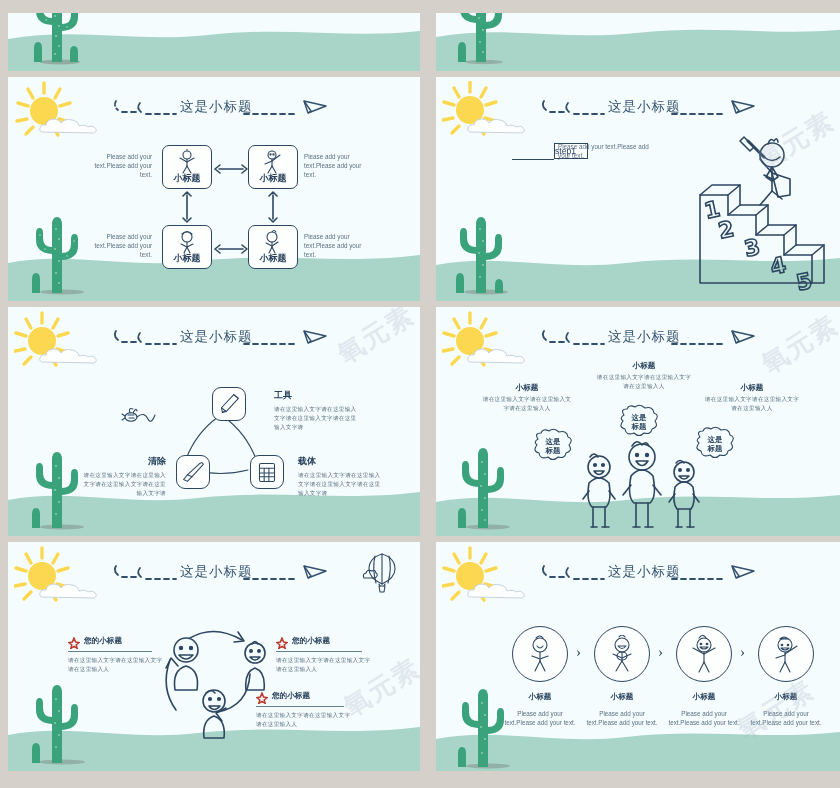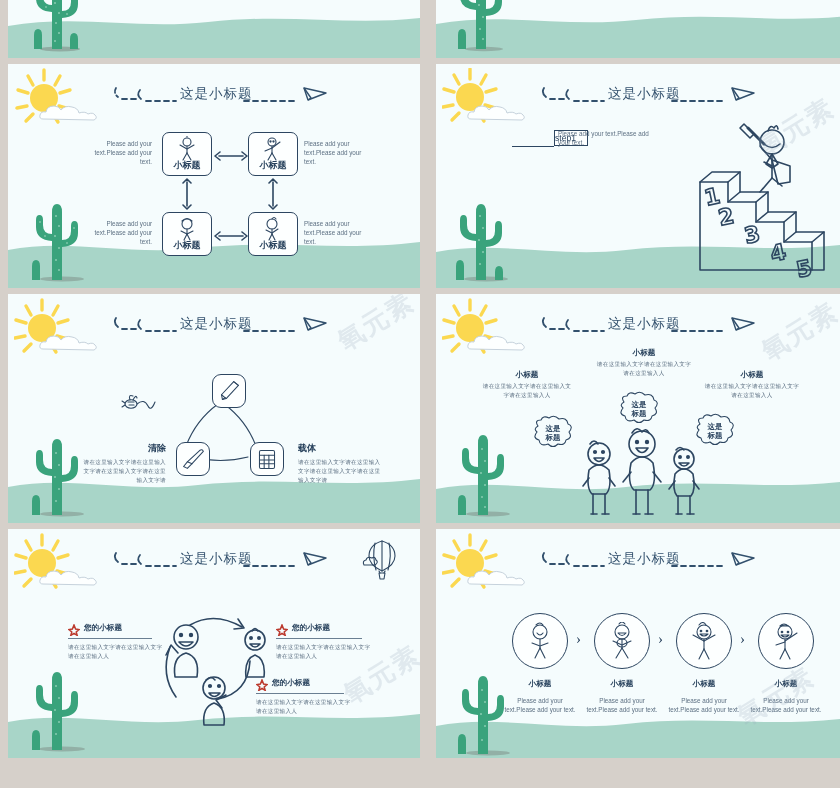--- a/index.html
+++ b/index.html
@@ -10,21 +10,21 @@
     overflow:hidden;
   }
   #grid {
     position:relative;
     width:840px; height:669px;
     display:grid;
     grid-template-columns:412px 412px;
     grid-template-rows:58px 224px 229px 229px;
     column-gap:16px;
     row-gap:6px;
-    padding:0 0 0 8px;
+    padding:13px 0 0 8px;
   }
   .slide {
     position:relative;
     overflow:hidden;
     background:#f5fcfd;
   }
   .slide.clipped-top > .inner { position:absolute; left:0; bottom:0; width:412px; height:229px; }
   .inner { position:relative; width:100%; height:100%; background:#f5fcfd; overflow:hidden; }
 
   
@@ -613,20 +613,24 @@
               <path d="M9 15 L14 15"></path>
               <path d="M10 10 Q8 4 13 6"></path>
               <path d="M13 10 Q16 4 17 8"></path>
               <path d="M5 13 L2 11"></path>
               <path d="M5 15 L2 17"></path>
               <path d="M17 14 Q24 8 28 16 Q31 22 35 12"></path>
             </g>
           </svg>
       </div>
 
+      <div class="tri-lbl" style="left:266px;top:82px">
+        <div class="head-cn">工具</div>
+        <div class="body-cn" style="margin-top:3px">请在这里输入文字请在这里输入文字请在这里输入文字请在这里输入文字请</div>
+      </div>
       <div class="tri-lbl" style="left:290px;top:148px">
         <div class="head-cn">载体</div>
         <div class="body-cn" style="margin-top:3px">请在这里输入文字请在这里输入文字请在这里输入文字请在这里输入文字请</div>
       </div>
       <div class="tri-lbl" style="left:72px;top:148px;text-align:right">
         <div class="head-cn">清除</div>
         <div class="body-cn" style="margin-top:3px">请在这里输入文字请在这里输入文字请在这里输入文字请在这里输入文字请</div>
       </div>
       <div class="wm" style="right:2px;top:10px">氧元素</div>
     </div>

